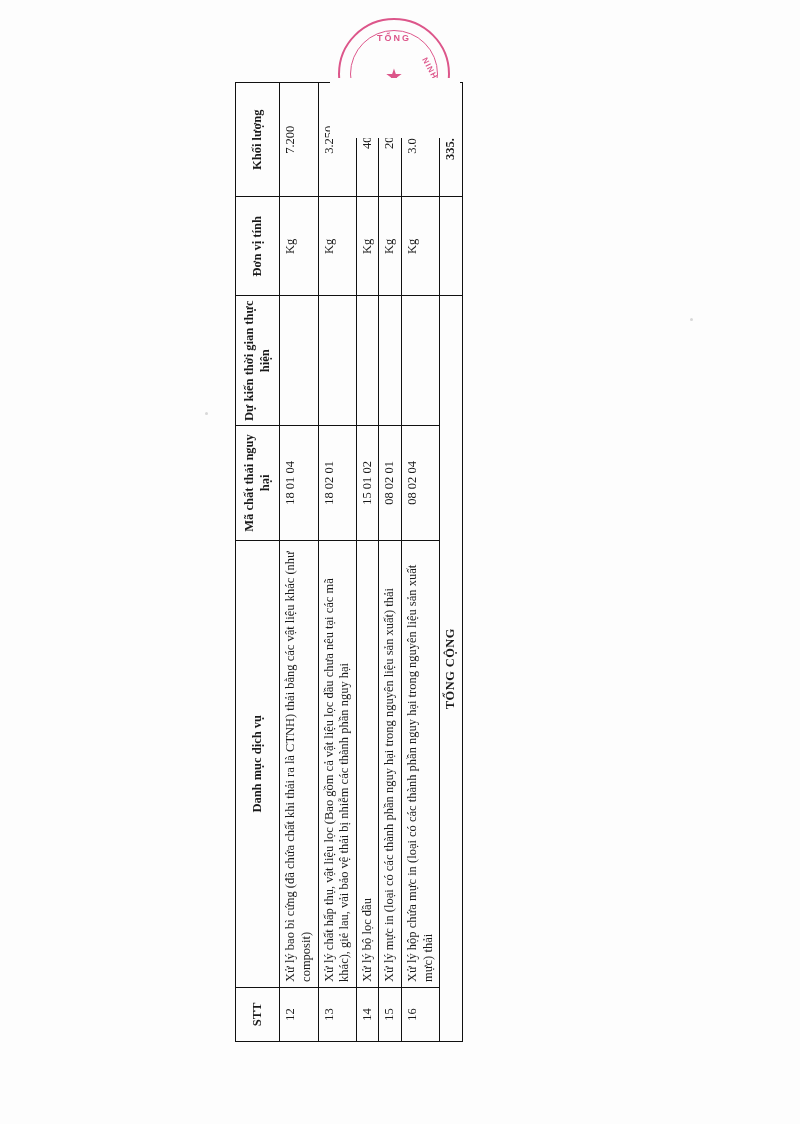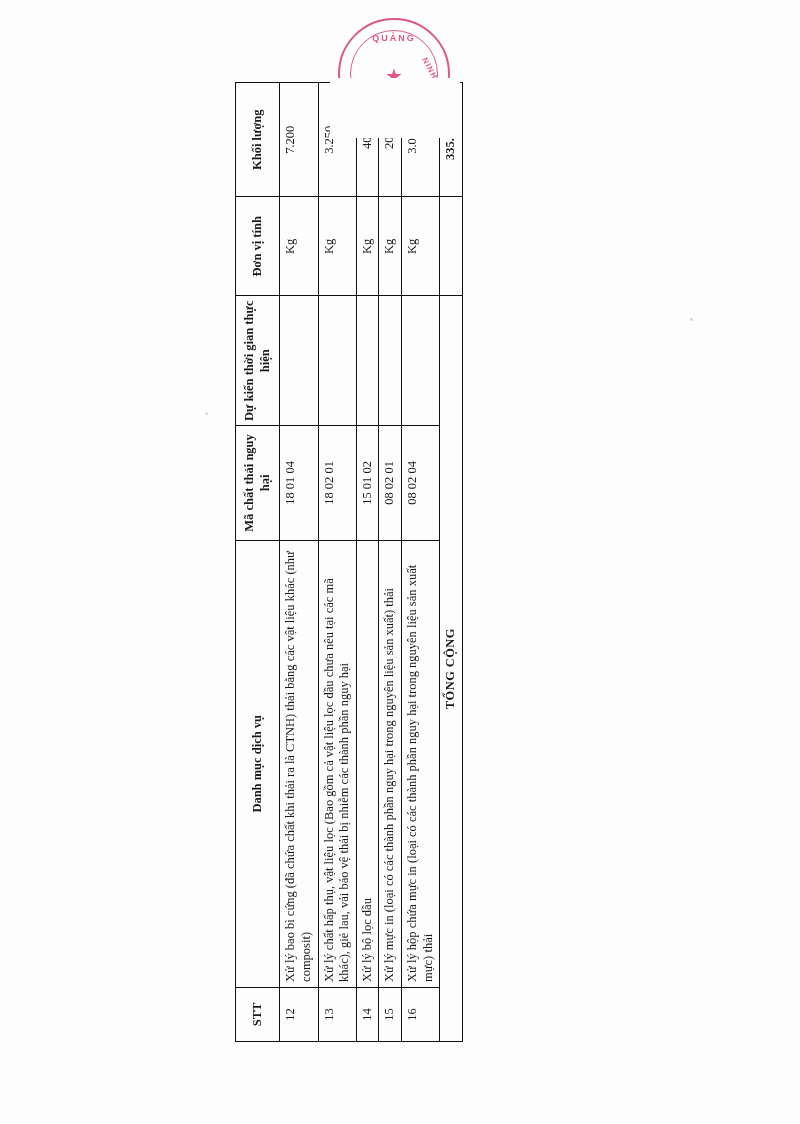--- a/index.html
+++ b/index.html
@@ -224,21 +224,21 @@
           <td class="total-label" colspan="4">TỔNG CỘNG</td>
           <td class="blank-cell"></td>
           <td class="total-value">335.000</td>
         </tr>
       </tbody>
     </table>
   </div>
 
   <div class="seal">
     <div class="seal-inner"></div>
-    <div class="seal-text-top">QUẢNG</div>
+    <div class="seal-text-top">TỔNG</div>
     <div class="seal-text-right">NINH</div>
     <div class="seal-star">★</div>
   </div>
   <div class="seal-mask"></div>
 
   <div class="faint-speck" style="left:690px; top:318px;"></div>
   <div class="faint-speck" style="left:205px; top:412px;"></div>
 
 </div>
 

